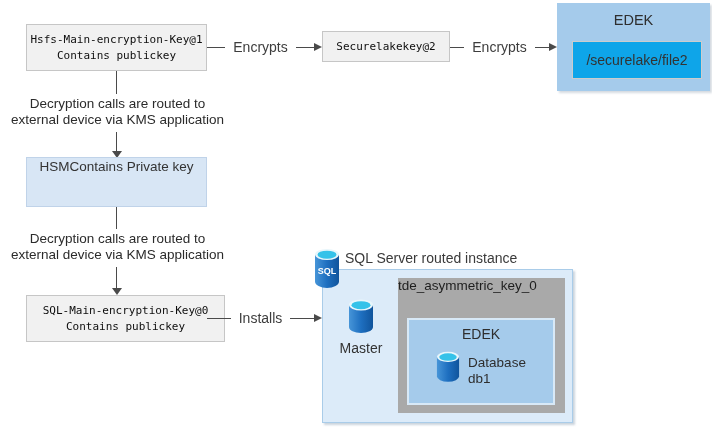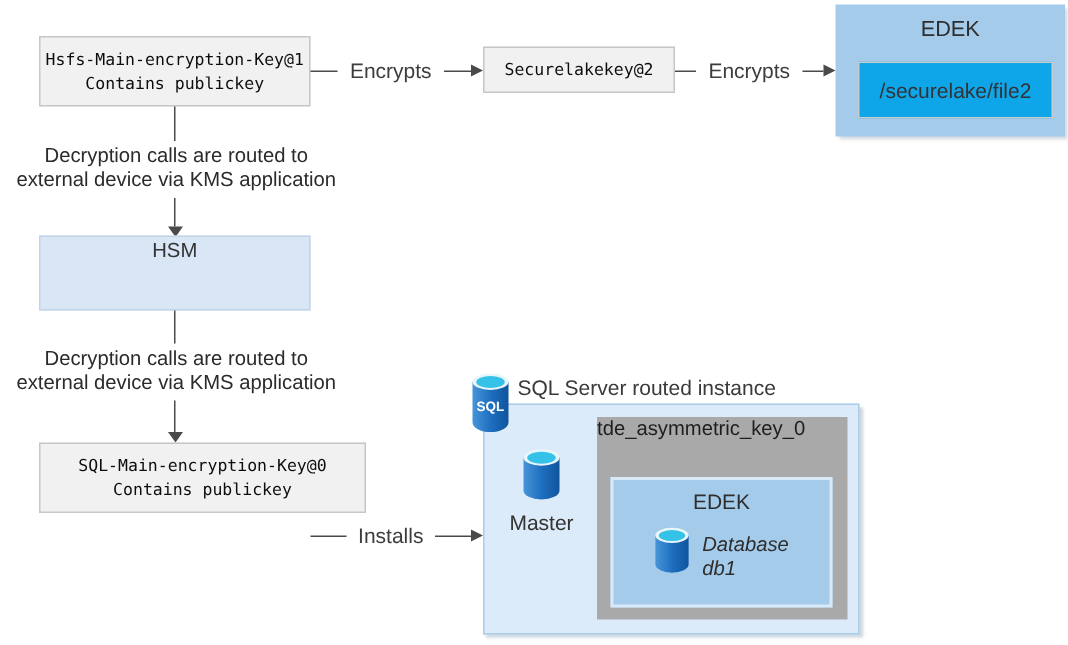--- a/index.html
+++ b/index.html
@@ -49,21 +49,21 @@
     position:absolute; left:398px; top:278px; width:167px; height:135px;
     background:#a9a9a9;
   }
   .tde-box .title { text-align:left; font-size:13.5px; color:#1e1e1e; white-space:nowrap; }
   .edek-bottom {
     position:absolute; left:407px; top:318px; width:148px; height:87px;
     background:#a5cbeb; border:2px solid #d8e9f7; box-sizing:border-box;
   }
   .edek-bottom .title { margin-top:6px; text-align:center; font-size:14px; color:#2e2e2e; }
   .edek-row { display:flex; justify-content:center; align-items:flex-start; margin-top:9px; }
-  .edek-row .dbtext { margin-left:8px; font-size:13.5px; line-height:16px; color:#2e2e2e; margin-top:4px;font-style:italic; }
+  .edek-row .dbtext { margin-left:8px; font-size:13.5px; line-height:16px; color:#2e2e2e; margin-top:4px; }
   .master-label { position:absolute; left:329px; top:340px; width:64px; text-align:center;
                   font-size:14px; color:#333; }
   .icon-abs { position:absolute; }
 </style>
 </head>
 <body>
 
 <div id="canvas">
 
   <div class="key-box" style="left:26px; top:24px; width:181px; height:47px;">
@@ -99,36 +99,37 @@
   <div class="vline" style="left:116px; top:71px; height:23px;"></div>
   <div class="note" style="left:0px; top:96px; width:235px;">
     <div>Decryption calls are routed to</div>
     <div>external device via KMS application</div>
   </div>
   <div class="vline" style="left:116px; top:132px; height:19px;"></div>
   <div class="vhead" style="left:112px; top:151px;"></div>
 
   <div class="hsm-box">
     <div>HSM</div>
+    <div>Contains Private key</div>
   </div>
 
   <div class="vline" style="left:116px; top:207px; height:22px;"></div>
   <div class="note" style="left:0px; top:231px; width:235px;">
     <div>Decryption calls are routed to</div>
     <div>external device via KMS application</div>
   </div>
   <div class="vline" style="left:116px; top:267px; height:21px;"></div>
   <div class="vhead" style="left:112px; top:288px;"></div>
 
-  <div class="key-box" style="left:26px; top:295px; width:218px; height:47px;">
+  <div class="key-box" style="left:26px; top:295px; width:199px; height:47px;">
     <div>SQL-Main-encryption-Key@0</div>
     <div>Contains publickey</div>
   </div>
 
-  <div class="harrow" style="left:207px; top:310px; width:115px;margin-top:39px;">
+  <div class="harrow" style="left:207px; top:310px; width:115px;">
     <div class="seg"></div>
     <div class="lbl">Installs</div>
     <div class="seg"></div>
     <div class="head"></div>
   </div>
 
   <div class="instance-box"></div>
   <div class="instance-title">SQL Server routed instance</div>
 
   <svg class="icon-abs" style="left:314px; top:248px;" width="26" height="41" viewBox="0 0 26 41">

